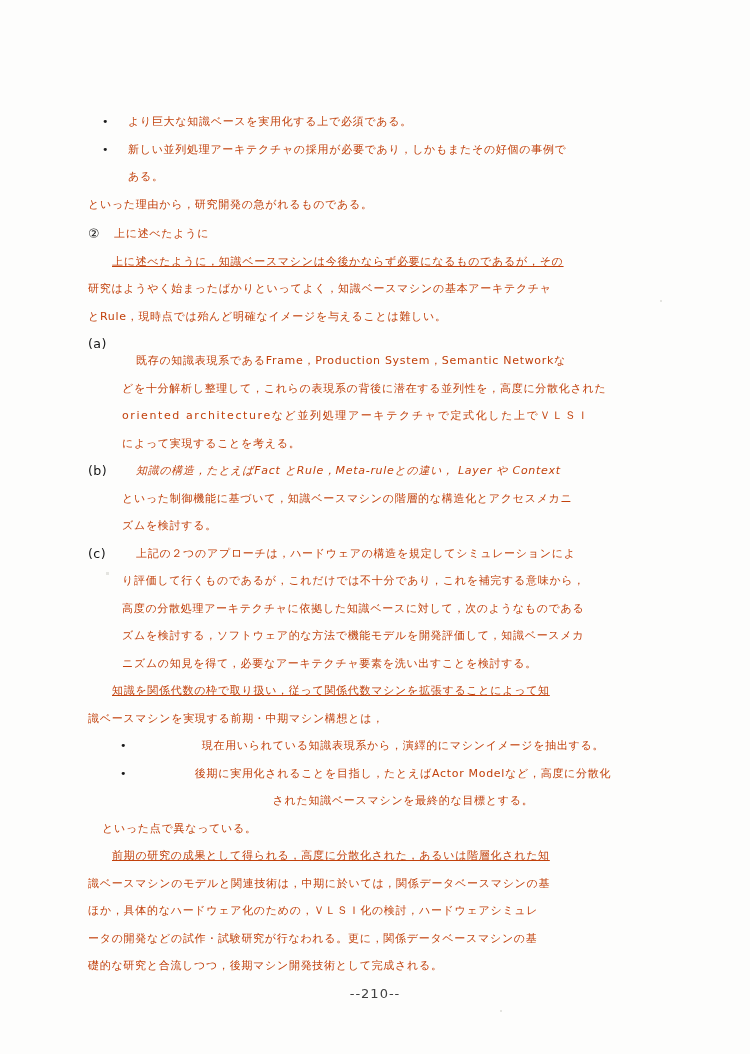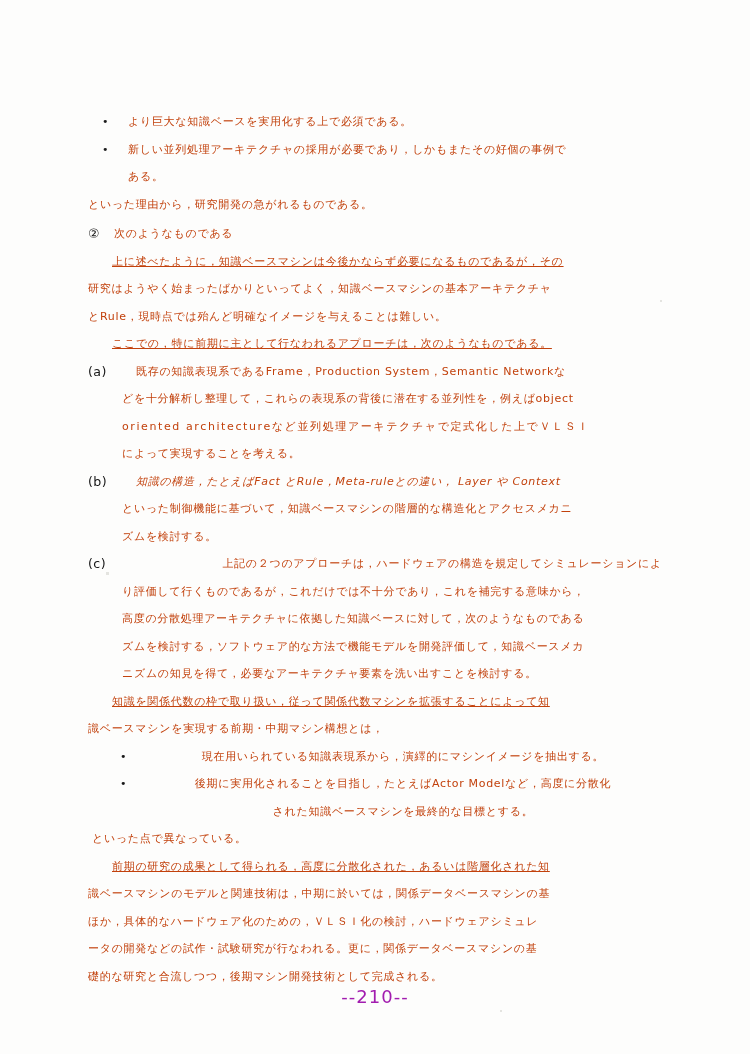--- a/index.html
+++ b/index.html
@@ -98,23 +98,23 @@
     line-height: 27.5px;
   }
   .sub-bullet-body { flex: 1 1 auto; text-align: center; }
 
   .page-number {
     position: absolute;
     left: 0;
     right: 0;
     top: 986px;
     text-align: center;
-    font-size: 18px;
+    font-size: 13px;
     letter-spacing: 1px;
-    color: #a21caf;
+    color: #404040;
   }
 
   
   .speck {
     position: absolute;
     background: #cfcfc9;
     opacity: .55;
   }
 </style>
 </head>
@@ -142,59 +142,56 @@
           <div class="line">ある。</div>
         </div>
       </div>
     </div>
 
     <div class="line plain-block">といった理由から，研究開発の急がれるものである。</div>
 
     <div class="numbered-row">
       <div class="numbered-mark">②</div>
       <div class="numbered-body">
-        <div class="line">次のようなものである</div>
+        <div class="line">上に述べたように</div>
       </div>
     </div>
 
     <div class="indent-para">
       <div class="line">上に述べたように，知識ベースマシンは今後かならず必要になるものであるが，その</div>
       <div class="line">研究はようやく始まったばかりといってよく，知識ベースマシンの基本アーキテクチャ</div>
       <div class="line">とRule，現時点では殆んど明確なイメージを与えることは難しい。</div>
     </div>
 
-    <div class="indent-para">
-      <div class="line">ここでの，特に前期に主として行なわれるアプローチは，次のようなものである。</div>
-    </div>
 
     <div>
 
       <div class="labeled-row">
         <div class="labeled-mark">(a)</div>
         <div class="labeled-body">
-          <div class="line" style="text-indent:14px;">既存の知識表現系であるFrame，Production System，Semantic Networkな</div>
-          <div class="line">どを十分解析し整理して，これらの表現系の背後に潜在する並列性を，例えばobject</div>
+          <div class="line" style="text-indent:14px;margin-top:17px;">既存の知識表現系であるFrame，Production System，Semantic Networkな</div>
+          <div class="line">どを十分解析し整理して，これらの表現系の背後に潜在する並列性を，高度に分散化された</div>
           <div class="line" style="letter-spacing:1.6px;">oriented architectureなど並列処理アーキテクチャで定式化した上でＶＬＳＩ</div>
           <div class="line">によって実現することを考える。</div>
         </div>
       </div>
 
       <div class="labeled-row">
         <div class="labeled-mark">(b)</div>
         <div class="labeled-body">
           <div class="line" style="text-indent:14px;font-style:italic;">知識の構造，たとえばFact とRule，Meta-ruleとの違い， Layer や Context</div>
           <div class="line">といった制御機能に基づいて，知識ベースマシンの階層的な構造化とアクセスメカニ</div>
           <div class="line">ズムを検討する。</div>
         </div>
       </div>
 
       <div class="labeled-row">
         <div class="labeled-mark">(c)</div>
         <div class="labeled-body">
-          <div class="line" style="text-indent:14px;text-align:right;">上記の２つのアプローチは，ハードウェアの構造を規定してシミュレーションによ</div>
+          <div class="line" style="text-indent:14px;">上記の２つのアプローチは，ハードウェアの構造を規定してシミュレーションによ</div>
           <div class="line">り評価して行くものであるが，これだけでは不十分であり，これを補完する意味から，</div>
           <div class="line">高度の分散処理アーキテクチャに依拠した知識ベースに対して，次のようなものである</div>
           <div class="line">ズムを検討する，ソフトウェア的な方法で機能モデルを開発評価して，知識ベースメカ</div>
           <div class="line">ニズムの知見を得て，必要なアーキテクチャ要素を洗い出すことを検討する。</div>
         </div>
       </div>
 
     </div>
 
     <div class="indent-para">
@@ -211,21 +208,21 @@
       </div>
       <div class="sub-bullet-row">
         <div class="sub-bullet-mark">•</div>
         <div class="sub-bullet-body">
           <div class="line">後期に実用化されることを目指し，たとえばActor Modelなど，高度に分散化</div>
           <div class="line">された知識ベースマシンを最終的な目標とする。</div>
         </div>
       </div>
     </div>
 
-    <div class="line plain-block" style="margin-left:4px;">といった点で異なっている。</div>
+    <div class="line plain-block" style="margin-left:14px;">といった点で異なっている。</div>
 
     <div class="indent-para">
       <div class="line">前期の研究の成果として得られる，高度に分散化された，あるいは階層化された知</div>
       <div class="line">識ベースマシンのモデルと関連技術は，中期に於いては，関係データベースマシンの基</div>
       <div class="line">ほか，具体的なハードウェア化のための，ＶＬＳＩ化の検討，ハードウェアシミュレ</div>
       <div class="line">ータの開発などの試作・試験研究が行なわれる。更に，関係データベースマシンの基</div>
       <div class="line">礎的な研究と合流しつつ，後期マシン開発技術として完成される。</div>
     </div>
 
   </div>

